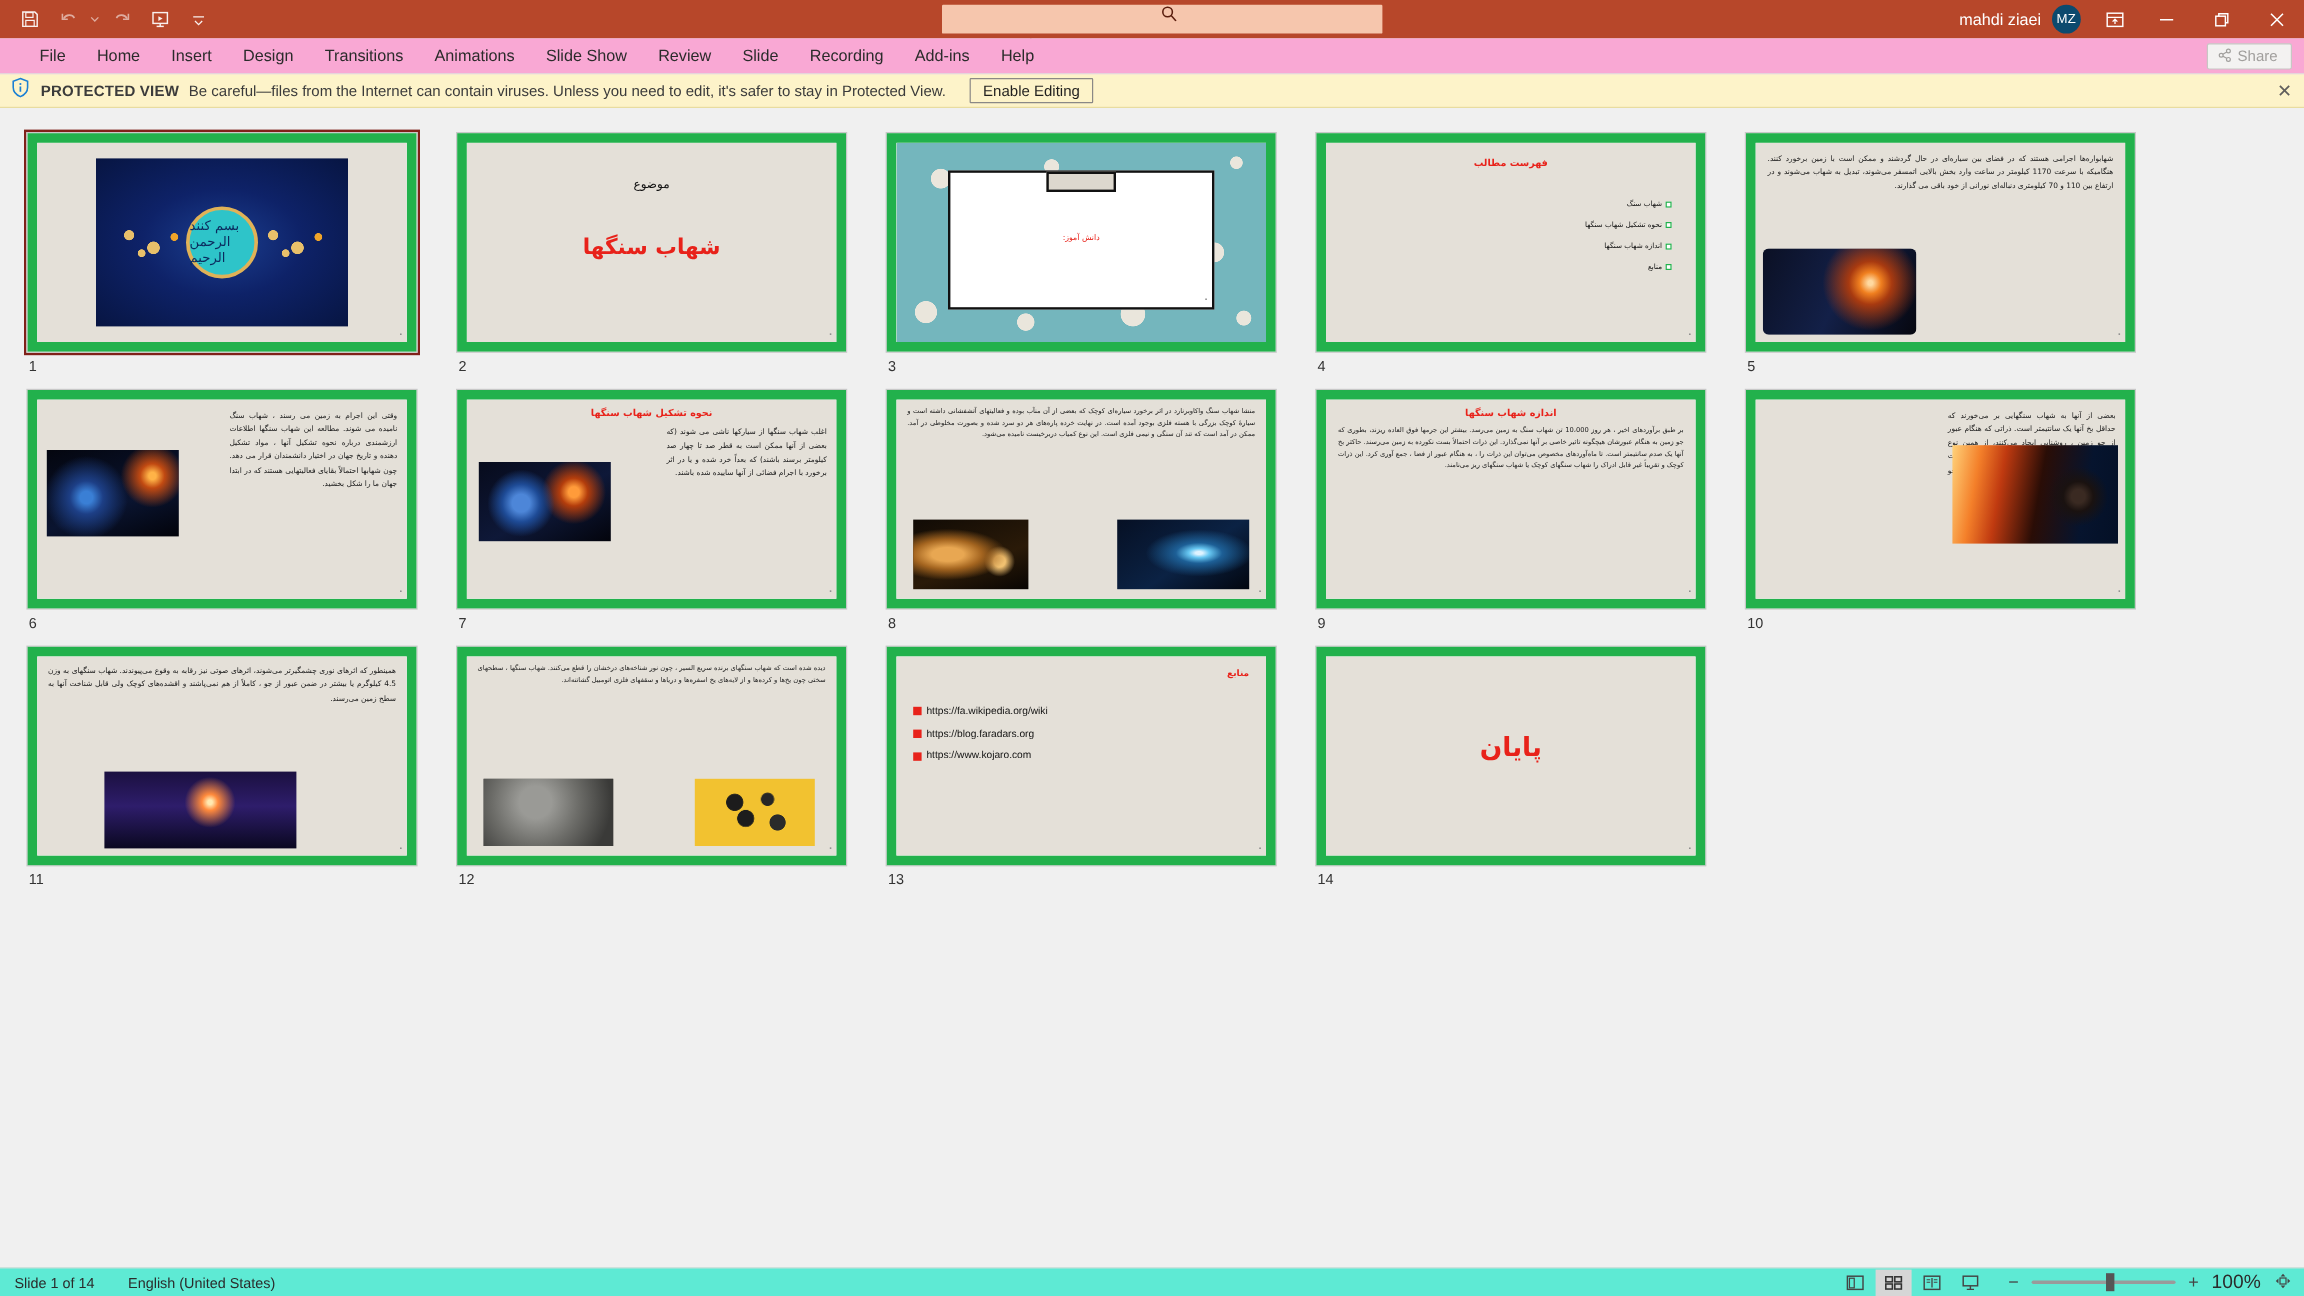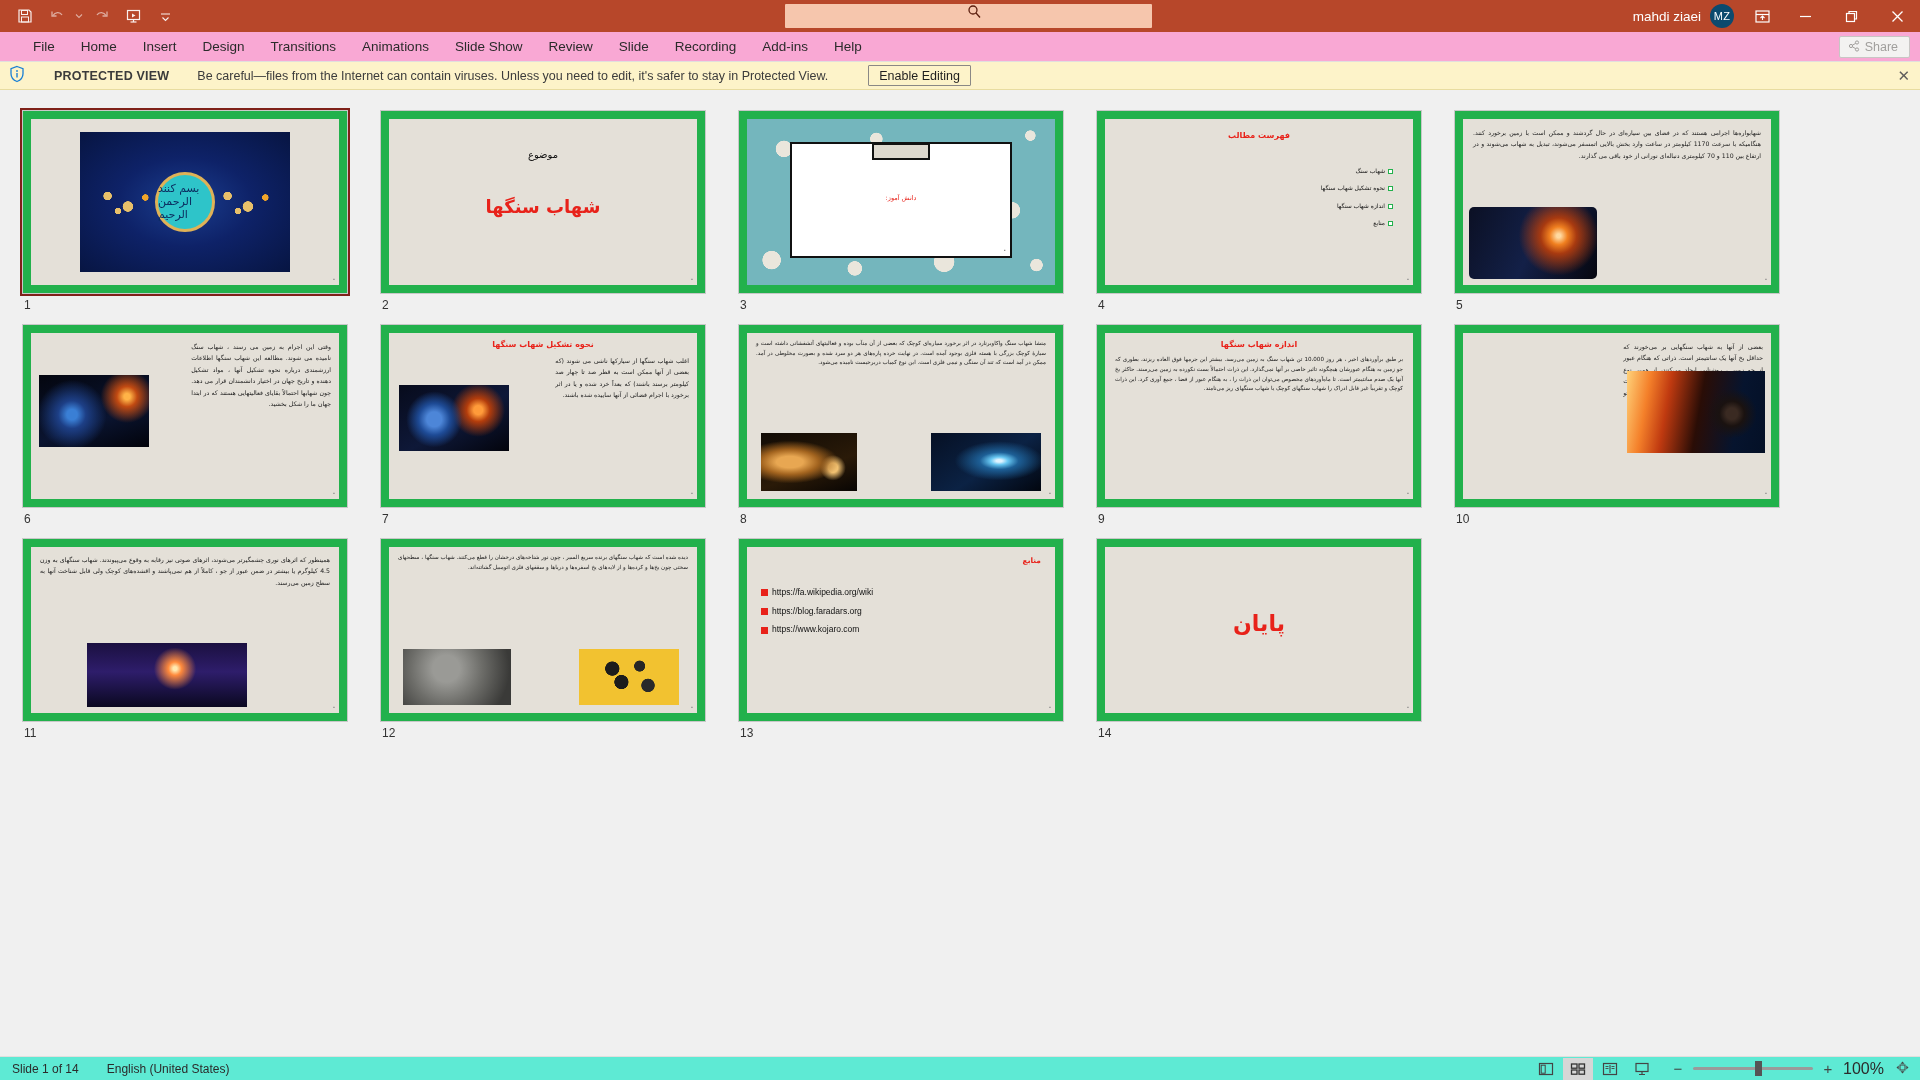--- a/index.html
+++ b/index.html
@@ -67,21 +67,21 @@
   .share-btn {
     position: absolute; right: 10px; top: 4px; height: 22px;
     border: 1px solid #c8c6c4; background: #f3f2f1; color: #a19f9d;
     font-size: 12.5px; border-radius: 2px; padding: 0 11px 0 8px;
     display: flex; align-items: center; gap: 5px;
   }
 
   
   .pvbar {
     height: 28px; background: #fdf3c9; border-bottom: 1px solid #e8dca0;
-    display: flex; align-items: center; padding: 0 8px; gap: 28px; position: relative;
+    display: flex; align-items: center; padding: 0 8px; gap: 8px; position: relative;
   }
   .pv-label { font-size: 12.5px; color: #3b3b3b; font-weight: bold; letter-spacing: .2px; }
   .pv-text { font-size: 12.5px; color: #3b3b3b; }
   .pv-enable {
     margin-left: 12px; height: 21px; background: #fdf3c9; border: 1px solid #8a8886;
     font-size: 12.5px; color: #201f1e; padding: 0 10px; border-radius: 1px;
   }
   .pv-close { position: absolute; right: 10px; font-size: 15px; color: #605e5c; }
 
   

